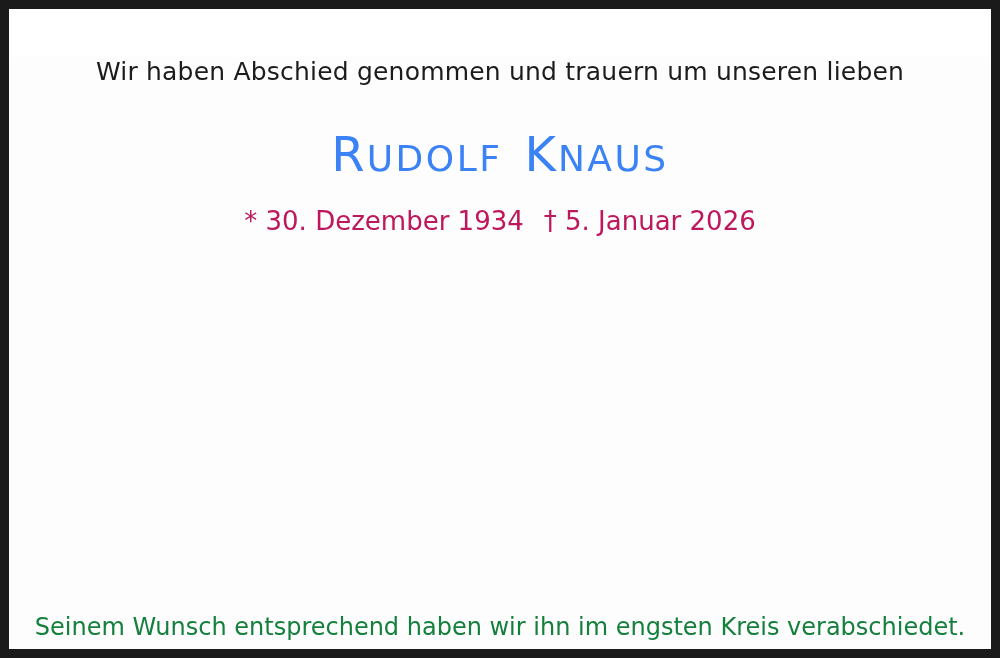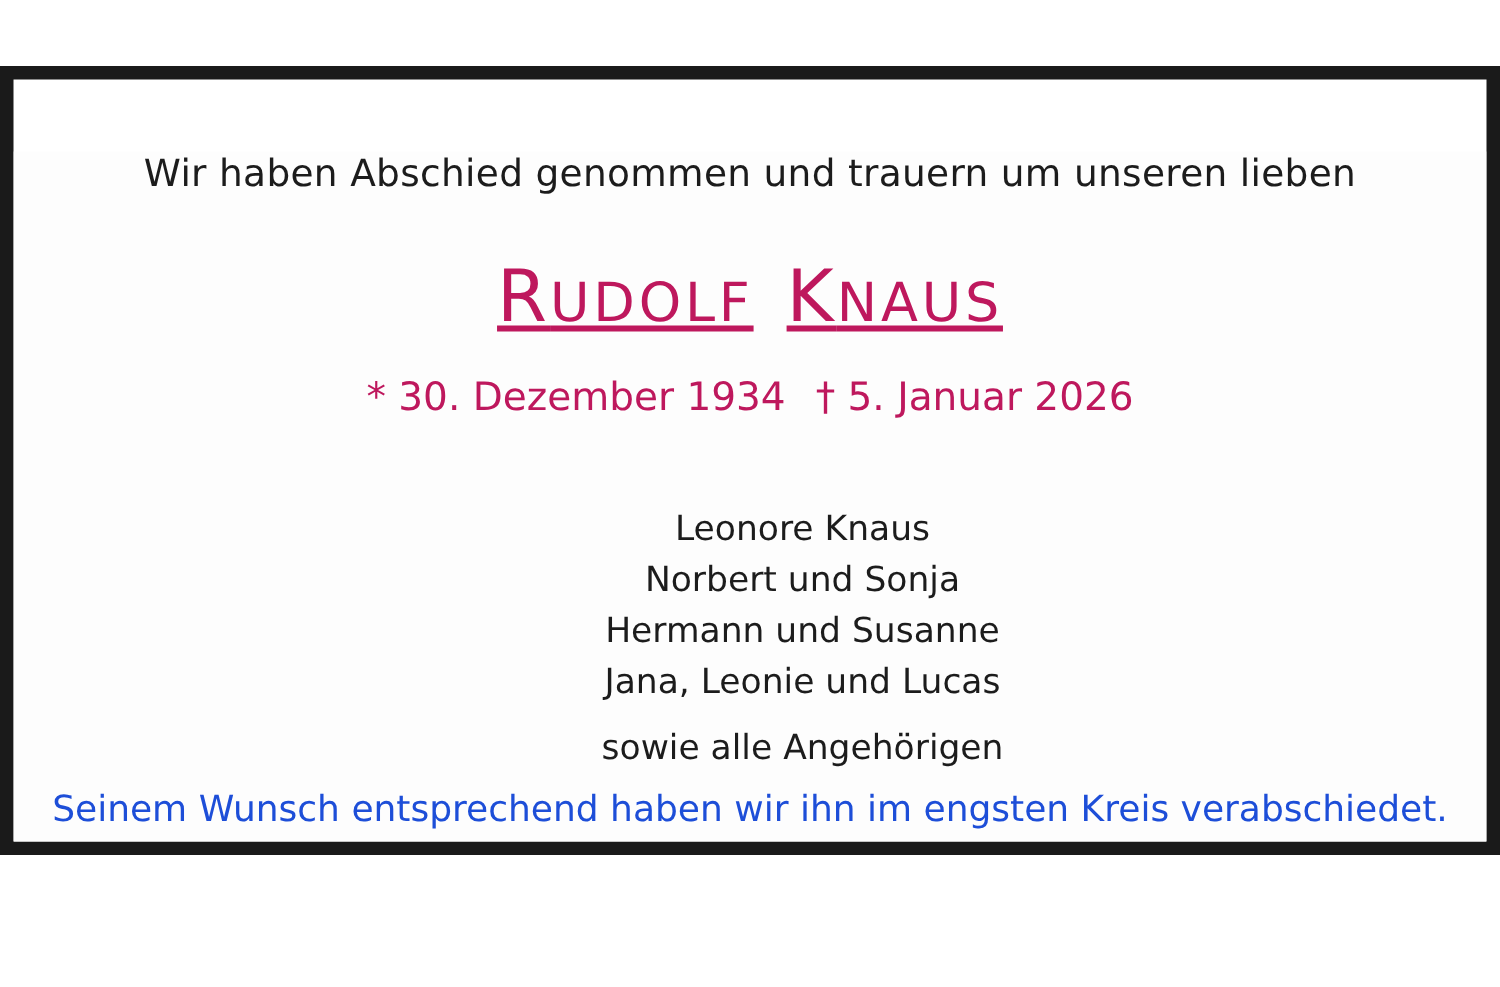--- a/index.html
+++ b/index.html
@@ -10,51 +10,49 @@
   body {
     width: 1000px;
     height: 658px;
     font-family: "DejaVu Sans", sans-serif;
     color: #1a1a1a;
   }
   .notice-card {
     position: relative;
     box-sizing: border-box;
     width: 1000px;
-    height: 526px;
+    height: 658px;
     background: #ffffff;
     border: 9px solid #1a1a1a;
     padding: 0;
     overflow: hidden;
-    margin-top: 44px;
   }
   .inner {
     position: relative;
     box-sizing: border-box;
     width: 100%;
     height: 100%;
     background: #fdfdfd;
     padding: 0 40px;
   }
   .intro {
     text-align: center;
     font-size: 25px;
     letter-spacing: 0.2px;
     color: #1c1c1c;
     margin-top: 48px;
   }
   .name {
     text-align: center;
     margin-top: 40px;
-    color: #be185d;
+    color: #3b82f6;
     font-size: 48px;
     letter-spacing: 2px;
     font-weight: 400;
     white-space: nowrap;
-    text-decoration: underline;
   }
   .name .first-letter {
     font-size: 48px;
   }
   .name .rest {
     font-size: 36px;
     letter-spacing: 2.5px;
   }
   .name .gap {
     display: inline-block;
@@ -83,43 +81,36 @@
   .family-line.spaced {
     margin-top: 10px;
   }
   .footer {
     position: absolute;
     left: 0;
     right: 0;
     bottom: 56px;
     text-align: center;
     font-size: 24px;
-    color: #1d4ed8;
+    color: #15803d;
   }
 </style>
 </head>
 <body>
 
 <div class="notice-card">
   <div class="inner">
 
     <div class="intro">Wir haben Abschied genommen und trauern um unseren lieben</div>
 
     <div class="name">
       <span class="first-letter">R</span><span class="rest">UDOLF</span><span class="gap"></span><span class="first-letter">K</span><span class="rest">NAUS</span>
     </div>
 
     <div class="dates">
       <span>* 30. Dezember 1934</span><span class="sep"></span><span>† 5. Januar 2026</span>
     </div>
 
-    <div class="family">
-      <div class="family-line">Leonore Knaus</div>
-      <div class="family-line">Norbert und Sonja</div>
-      <div class="family-line">Hermann und Susanne</div>
-      <div class="family-line">Jana, Leonie und Lucas</div>
-      <div class="family-line spaced">sowie alle Angehörigen</div>
-    </div>
 
     <div class="footer">Seinem Wunsch entsprechend haben wir ihn im engsten Kreis verabschiedet.</div>
 
   </div>
 </div>
 
 </body></html>

